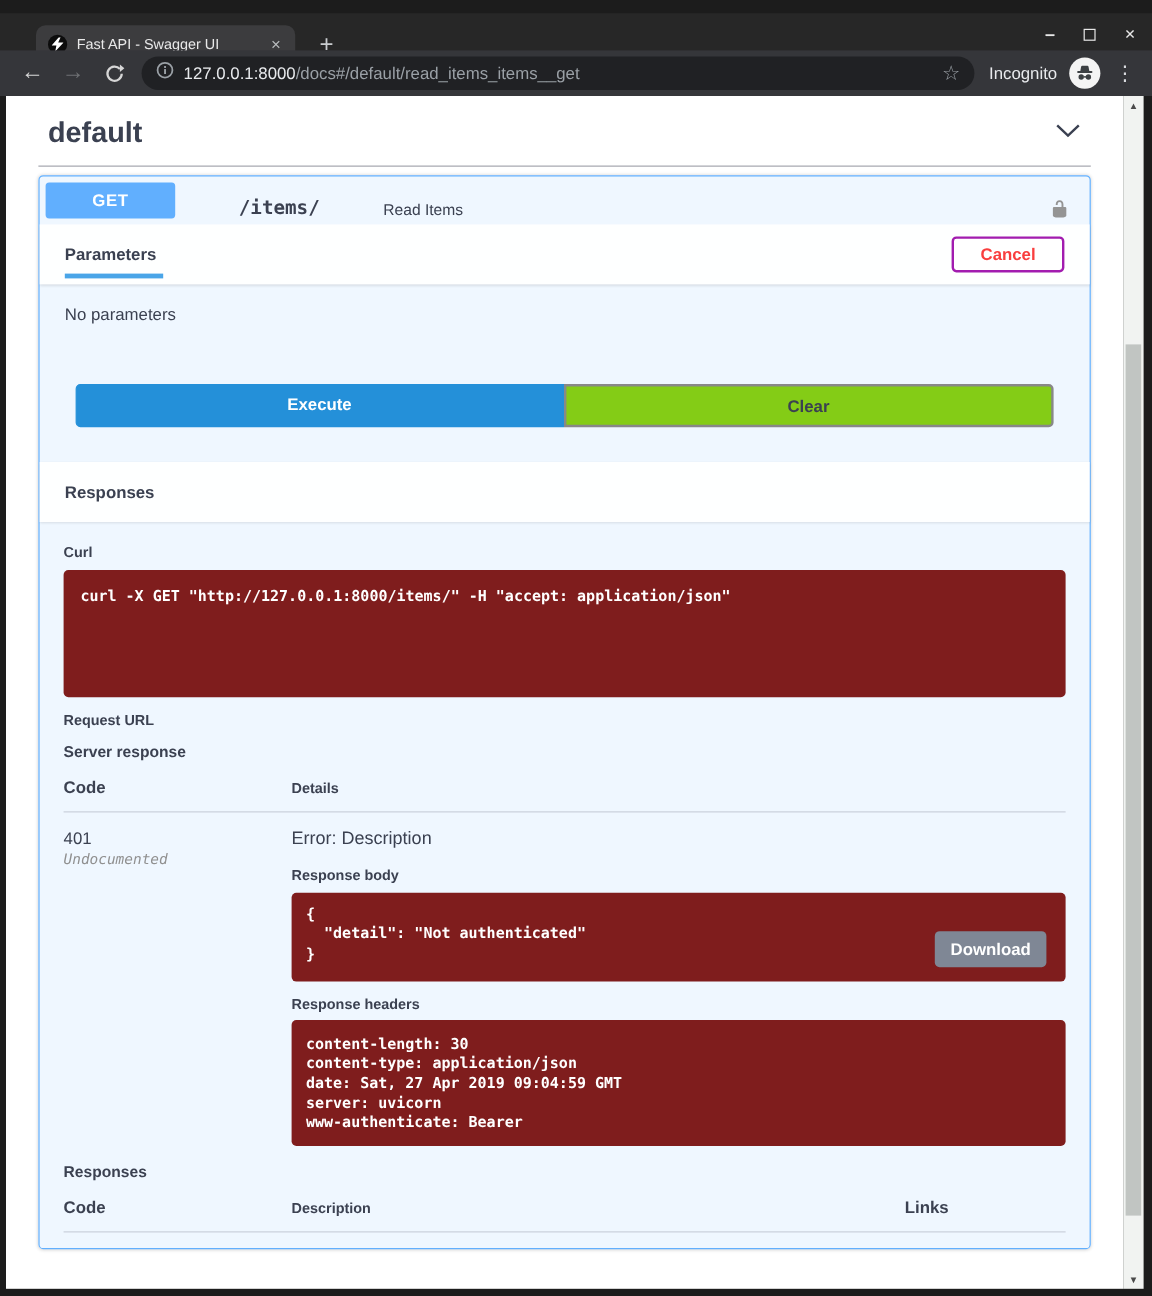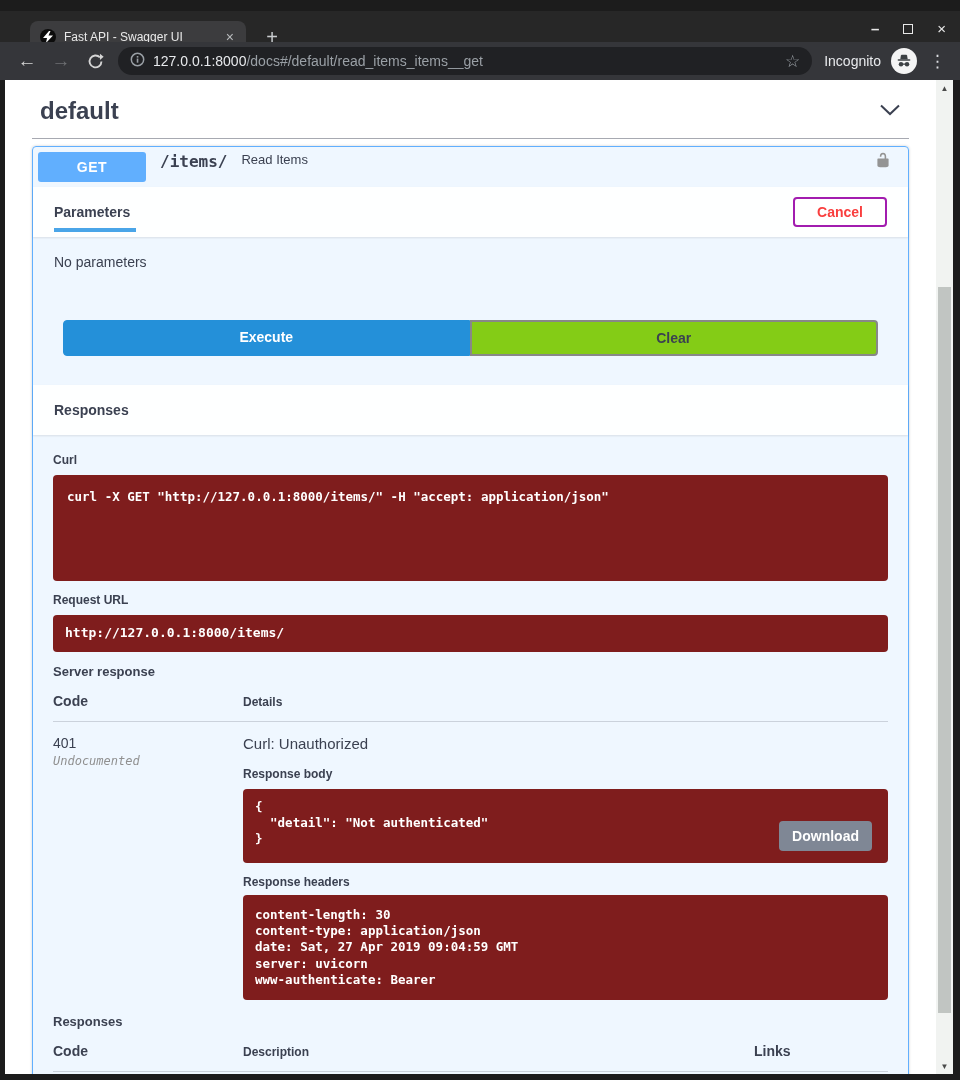--- a/index.html
+++ b/index.html
@@ -42,21 +42,21 @@
   .page { position:absolute; left:5px; top:80px; width:931px; height:994px; background:#ffffff;
           overflow:hidden; color:#3b4151; }
   .swagger-wrap { padding:0 27px; }
 
   .tag-header { display:flex; justify-content:space-between; align-items:center;
                 padding:17px 8px 13px 8px; border-bottom:1px solid rgba(59,65,81,.45); }
   .tag-title { font-size:24px; font-weight:700; color:#3b4151; }
 
   .opblock { margin-top:7px; border:1px solid #61affe; border-radius:4px;
              background:rgba(97,175,254,.1); box-shadow:0 0 3px rgba(0,0,0,.19); }
-  .op-summary { display:flex; align-items:flex-start; padding:5px; }
+  .op-summary { display:flex; align-items:flex-end; padding:5px;gap:39px; }
   .method-badge { background:#61affe; color:#fff; font-weight:700; font-size:14px; width:108px;
                   padding:7px 0; text-align:center; border-radius:3px; letter-spacing:.5px; }
   .op-path { font-family:"DejaVu Sans Mono", monospace; font-size:16px; font-weight:600;
              color:#3b4151; margin-left:14px; }
   .op-desc { font-size:13px; color:#3b4151; margin-left:14px; }
   .lock-btn { margin-left:auto; margin-right:12px; display:flex; align-items:center; }
 
   .section-header { display:flex; justify-content:space-between; align-items:center; height:50px;
                     background:rgba(255,255,255,.9); box-shadow:0 1px 2px rgba(0,0,0,.1);
                     padding:0 21px; position:relative; }
@@ -212,36 +212,35 @@
         <div class="section-header">
           <span class="plain-label">Responses</span>
         </div>
 
         <div class="responses-inner">
 
           <div class="block-label">Curl</div>
           <div class="dark-block curl-block">curl -X GET "http://127.0.0.1:8000/items/" -H "accept: application/json"</div>
 
           <div class="block-label">Request URL</div>
-          <div class="dark-block requrl-block">http://127.0.0.1:8000/items/</div>
 
           <div class="sub-label srv-label">Server response</div>
 
           <div class="tbl">
             <div class="tbl-head">
               <span class="col-code h-code">Code</span>
               <span class="h-details">Details</span>
             </div>
             <div class="tbl-row">
               <div class="col-code">
                 <div class="status-num">401</div>
                 <div class="undoc">Undocumented</div>
               </div>
               <div style="flex:1;">
-                <div class="err-title">Curl: Unauthorized</div>
+                <div class="err-title">Error: Description</div>
                 <div class="block-label">Response body</div>
                 <div class="dark-block respbody-block"><span>{
   "detail": "Not authenticated"
 }</span><span class="download-btn">Download</span></div>
                 <div class="block-label hdr-label">Response headers</div>
                 <div class="dark-block headers-block">content-length: 30
 content-type: application/json
 date: Sat, 27 Apr 2019 09:04:59 GMT
 server: uvicorn
 www-authenticate: Bearer</div>

